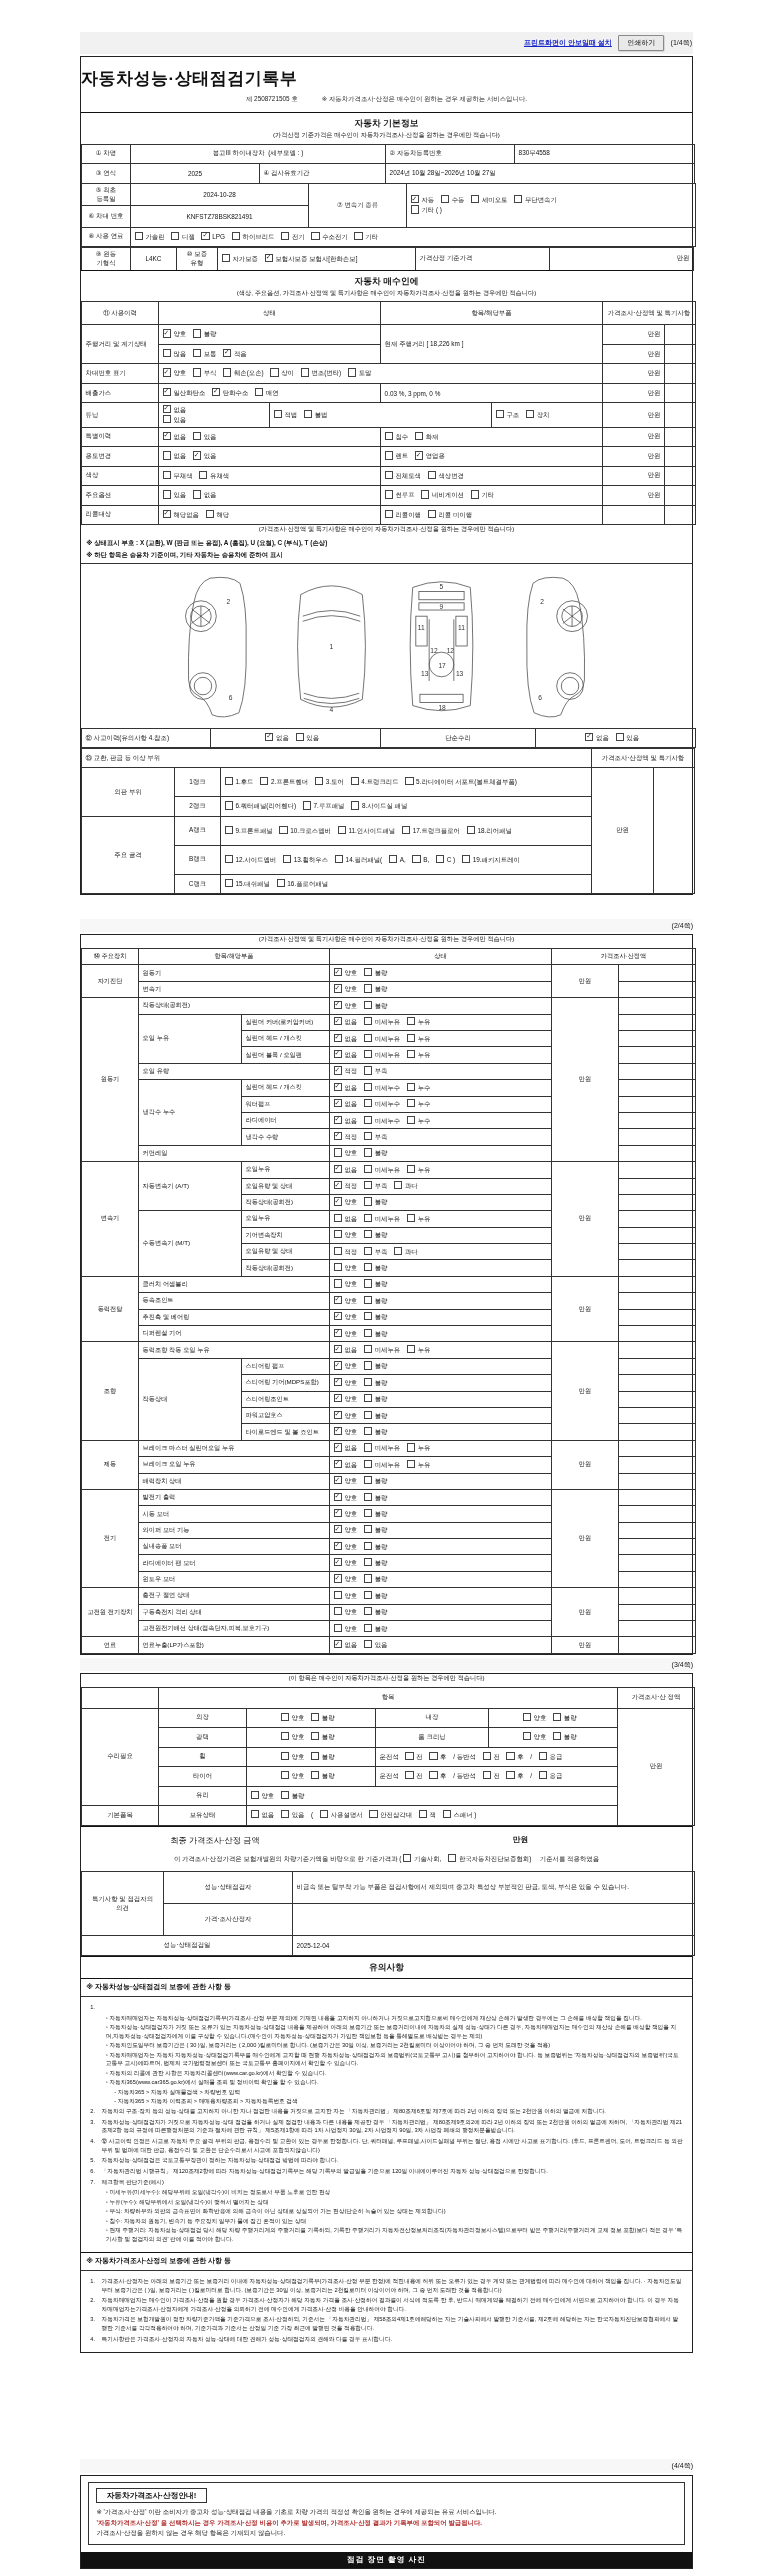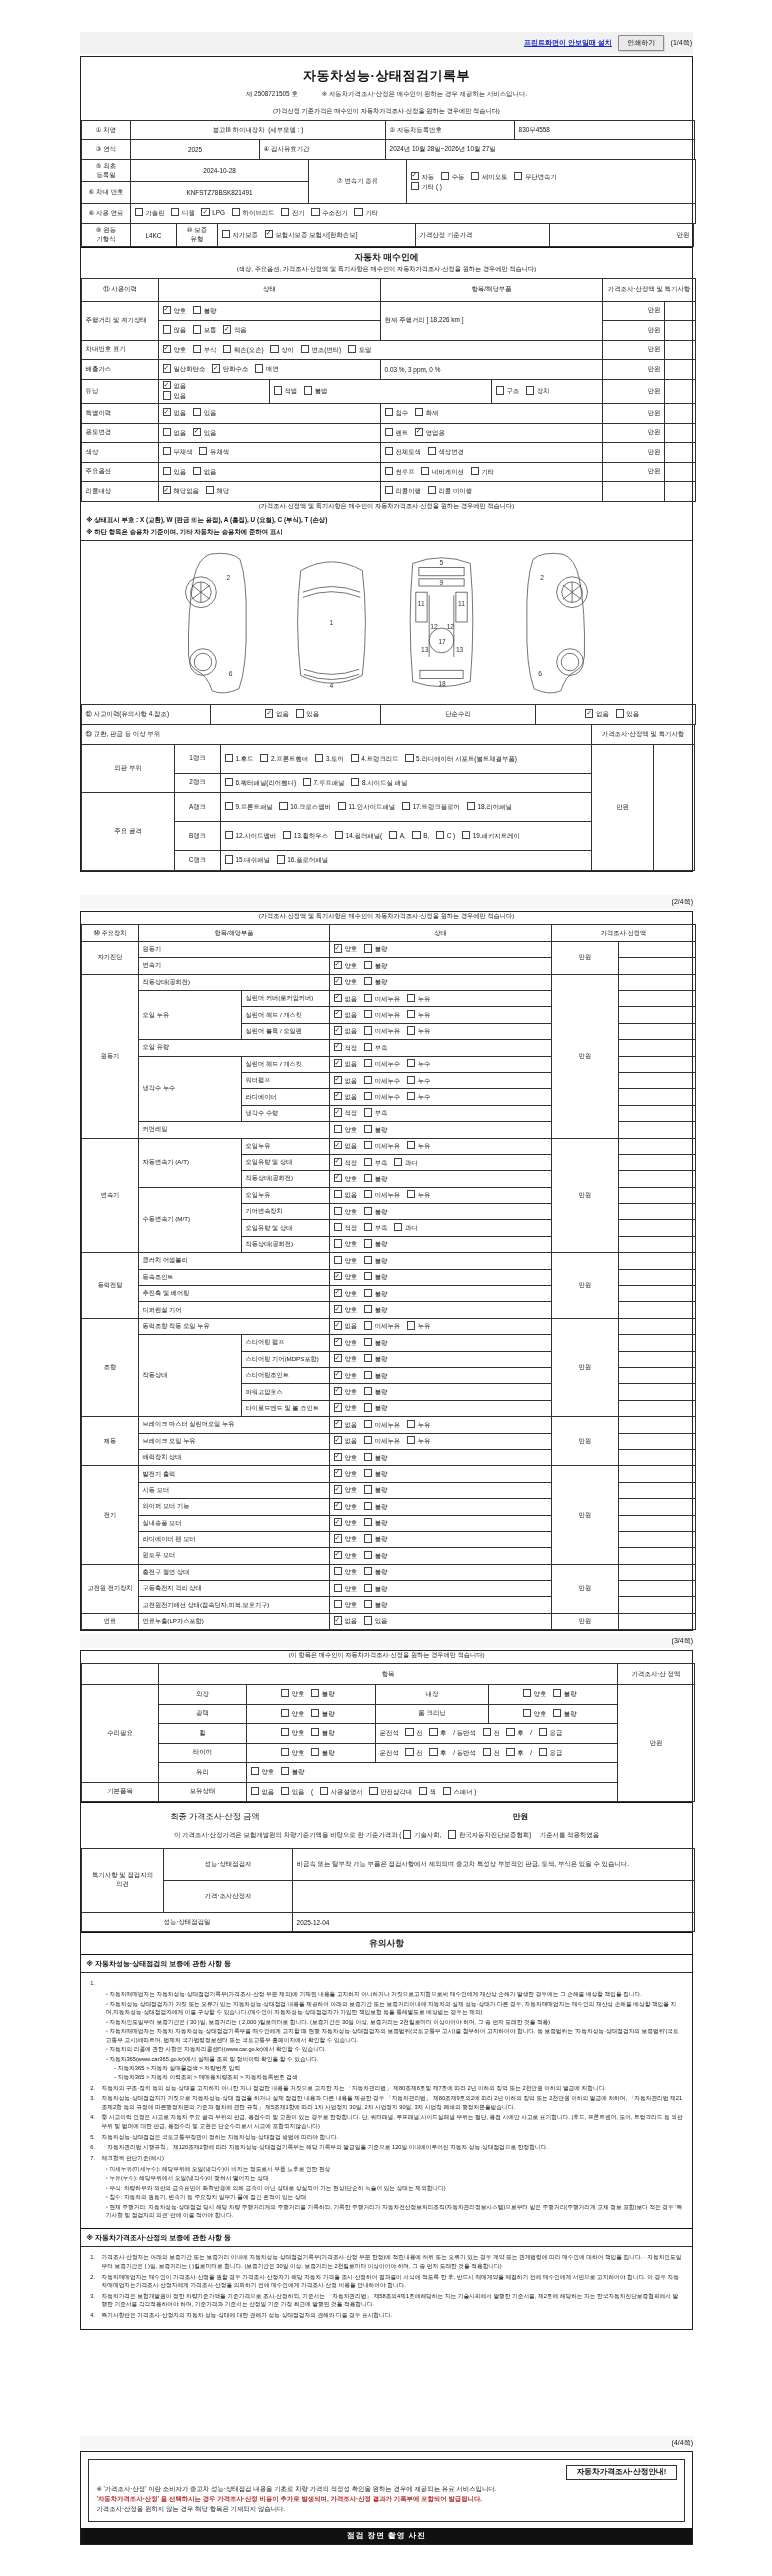--- a/index.html
+++ b/index.html
@@ -7,21 +7,21 @@
   .canvas{width:773px;min-height:2576px;position:relative;}
   .content{width:613px;margin:0 auto;padding-top:32px;}
   
   .toolbar{height:21.6px;background:#f1f1f1;display:flex;align-items:center;justify-content:flex-end;gap:6.2px;padding:0 1px;}
   .link{color:#1826c8;text-decoration:underline;font-size:7px;font-weight:bold;cursor:pointer;}
   .btn{background:#e9e9e9;border:0.5px solid #8a8a8a;border-radius:1px;padding:2.1px 8.2px;font-size:7px;box-shadow:0.5px 0.5px 0 #bbb;cursor:pointer;}
   .pageno{font-size:7px;white-space:nowrap;}
   .pagebar{height:13.4px;display:flex;align-items:center;justify-content:flex-end;font-size:6.7px;background:#f7f7f7;margin-top:3.1px;}
   
   .sheet{border:1px solid #222;background:#fff;margin-top:2.1px;}
-  .doc-title{font-size:13px;font-weight:bold;text-align:center;padding-top:10.3px;letter-spacing:0.5px;}
+  .doc-title{font-size:17px;font-weight:bold;padding-top:10.3px;letter-spacing:0.5px;}
   .doc-sub{font-size:10.3px;font-weight:bold;text-align:center;padding-top:3.1px;}
   .doc-meta{display:flex;justify-content:center;gap:24px;font-size:6.4px;color:#222;padding:5.2px 0 8.2px;}
   .sec-title{font-size:8.8px;font-weight:bold;text-align:center;padding:4.6px 0 1px;border-top:1.3px solid #111;}
   .sec-note{font-size:6.2px;text-align:center;padding-bottom:3.6px;}
   table{border-collapse:collapse;width:100%;table-layout:fixed;}
   td{border:0.5px solid #333;font-size:6.4px;padding:1.5px 3.6px;vertical-align:middle;word-break:keep-all;}
   td.c{text-align:center;}
   td.lab{text-align:center;}
   td.price{text-align:right;}
   tr,td{height:15.5px;}
@@ -64,20 +64,21 @@
     <span class="pageno">(1/4쪽)</span>
   </div>
 
   <div class="sheet">
     <div class="doc-title">자동차성능·상태점검기록부</div>
     <div class="doc-meta">
       <span>제 2508721505 호</span>
       <span>※ 자동차가격조사·산정은 매수인이 원하는 경우 제공하는 서비스입니다.</span>
     </div>
 
+    <div class="sec-title">자동차 기본정보</div>
     <div class="sec-note">(가격산정 기준가격은 매수인이 자동차가격조사·산정을 원하는 경우에만 적습니다)</div>
 
     <table>
       <colgroup>
             <col style="width:49px">
             <col style="width:129px">
             <col style="width:126px">
             <col style="width:129px">
             <col style="width:180px">
           </colgroup>
@@ -768,21 +769,21 @@
         </div>
   </div>
 
   <div class="spacer200"></div>
 
   <div class="pagebar">
         <span class="pageno">(4/4쪽)</span>
       </div>
   <div class="sheet">
     <div class="infobox">
-      <div style="text-align:right"><span class="infotitle">자동차가격조사·산정안내!</span></div>
+      <div style="text-align:left"><span class="infotitle">자동차가격조사·산정안내!</span></div>
       <div class="infoline">※ '가격조사·산정' 이란 소비자가 중고차 성능·상태점검 내용을 기초로 차량 가격의 적정성 확인을 원하는 경우에 제공되는 유료 서비스입니다.</div>
       <div class="infoline red">'자동차가격조사·산정' 을 선택하시는 경우 가격조사·산정 비용이 추가로 발생되며, 가격조사·산정 결과가 기록부에 포함되어 발급됩니다.</div>
       <div class="infoline">가격조사·산정을 원하지 않는 경우 해당 항목은 기재되지 않습니다.</div>
     </div>
 
     <div class="photo-head">점검 장면 촬영 사진</div>
 
   </div>
 
 </div>

